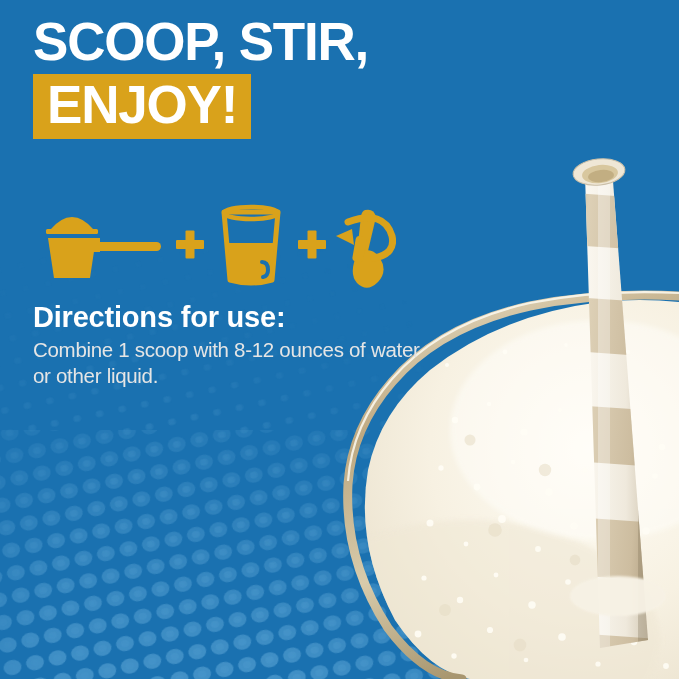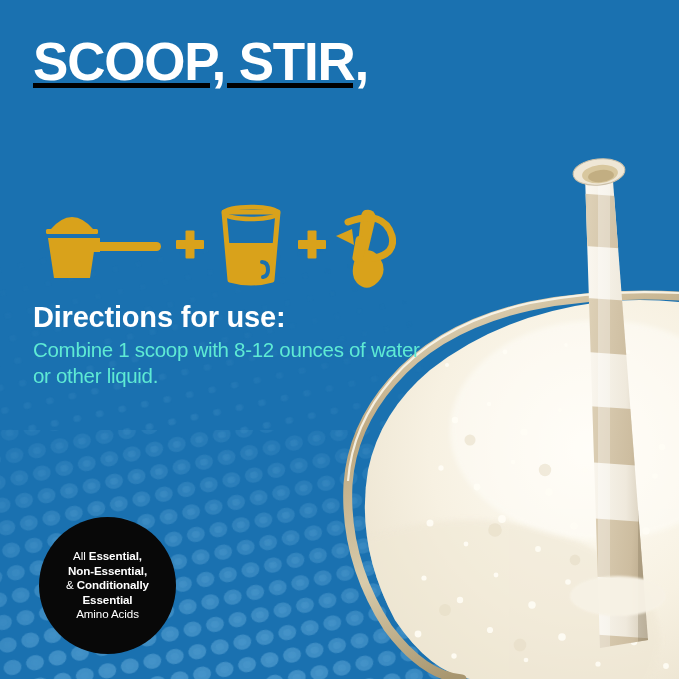--- a/index.html
+++ b/index.html
@@ -7,40 +7,40 @@
     position:relative;width:679px;height:679px;overflow:hidden;
     background:#1a71b0;
     font-family:"Liberation Sans","DejaVu Sans",sans-serif;
     -webkit-font-smoothing:antialiased;
   }
 
   
   .halftone{position:absolute;inset:0;pointer-events:none;}
 
   
-  #headline{position:absolute;left:33px;top:34px;width:470px;text-decoration:underline;}
+  #headline{position:absolute;left:33px;top:14px;width:470px;}
   .hl-line1{
     font-size:53px;line-height:56px;font-weight:700;color:#ffffff;
     letter-spacing:-1.2px;white-space:nowrap;
   }
   .hl-wrap{display:inline-block;margin-top:4px;background:#d9a21b;
     padding:5px 14px 8px 14px;}
   .hl-line2{
     font-size:53px;line-height:52px;font-weight:700;color:#ffffff;
     letter-spacing:-1.2px;white-space:nowrap;display:block;
   }
 
   
   #iconrow{position:absolute;left:36px;top:196px;width:360px;height:92px;}
 
   
   #copy{position:absolute;left:33px;top:303px;width:400px;}
   .h-dir{font-size:29px;font-weight:700;color:#fff;letter-spacing:-.2px;
          margin:0 0 6px 0;line-height:28px;}
-  .p-body{font-size:20.5px;font-weight:400;color:#5eead4;line-height:26px;
+  .p-body{font-size:20.5px;font-weight:400;color:#e5e5e5;line-height:26px;
           letter-spacing:-.3px;margin:0;}
   .p-gap{margin-top:22px;}
 
   
   #badge{
     position:absolute;left:39px;top:517px;width:137px;height:137px;
     border-radius:50%;background:#080808;
     display:flex;align-items:center;justify-content:center;text-align:center;
   }
   #badge .btxt{font-size:11.6px;line-height:14.6px;color:#ffffff;
@@ -219,20 +219,23 @@
 
     <ellipse cx="599" cy="172" rx="26" ry="13" transform="rotate(-6 599 172)" fill="#efe7d6" stroke="#cabfa8" stroke-width="1"></ellipse>
     <ellipse cx="600" cy="174" rx="18" ry="9" transform="rotate(-6 600 174)" fill="#d8c79e"></ellipse>
     <ellipse cx="601" cy="176" rx="13" ry="6" transform="rotate(-6 601 176)" fill="#bda77a" opacity=".8"></ellipse>
 
     <ellipse cx="618" cy="596" rx="48" ry="20" fill="#f7f2e5" opacity=".95" filter="url(#blur1)"></ellipse>
   </svg>
 
   <div id="headline">
     <div class="hl-line1">SCOOP, STIR,</div>
+    <div class="hl-wrap">
+      <span class="hl-line2">ENJOY!</span>
+    </div>
   </div>
 
   <div id="iconrow">
     <svg width="360" height="92" viewBox="0 0 360 92">
 
       <g fill="#d9a21b">
         <path d="M14 34 Q36 8 58 34 Z"></path>
         <rect x="10" y="33" width="52" height="5" rx="1.5"></rect>
         <path d="M12 42 L60 42 L54 82 L18 82 Z"></path>
         <rect x="57" y="46" width="68" height="9" rx="4.5"></rect>
@@ -264,23 +267,14 @@
         <path d="M300 40 l16 -7 l2 16 Z"></path>
       </g>
     </svg>
   </div>
 
   <div id="copy">
     <p class="h-dir">Directions for use:</p>
     <p class="p-body">Combine 1 scoop with 8-12 ounces of water or other liquid.</p>
   </div>
 
-  <div id="badge">
-    <div class="btxt">
-      <span>All </span><b>Essential,</b><br>
-      <b>Non-Essential,</b><br>
-      <span>&amp; </span><b>Conditionally</b><br>
-      <b>Essential</b><br>
-      <span>Amino Acids</span>
-    </div>
-  </div>
 
 </div>
 
 </body></html>

